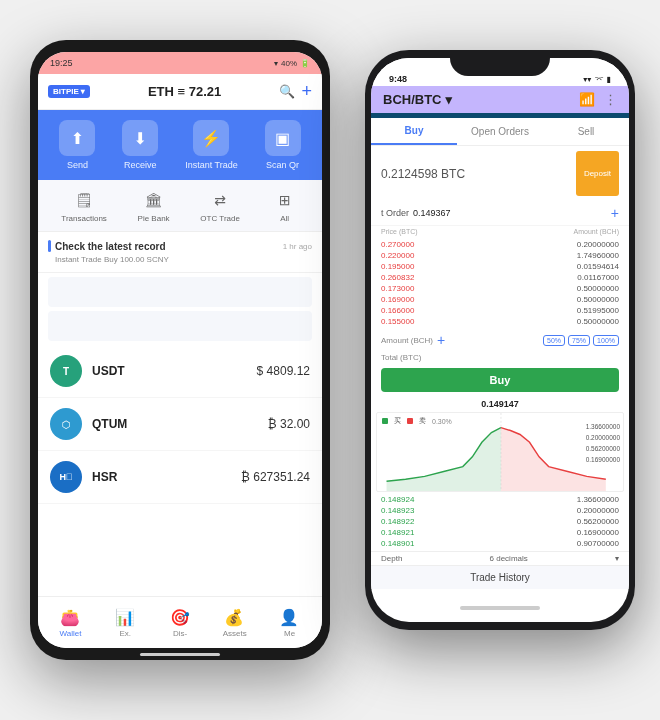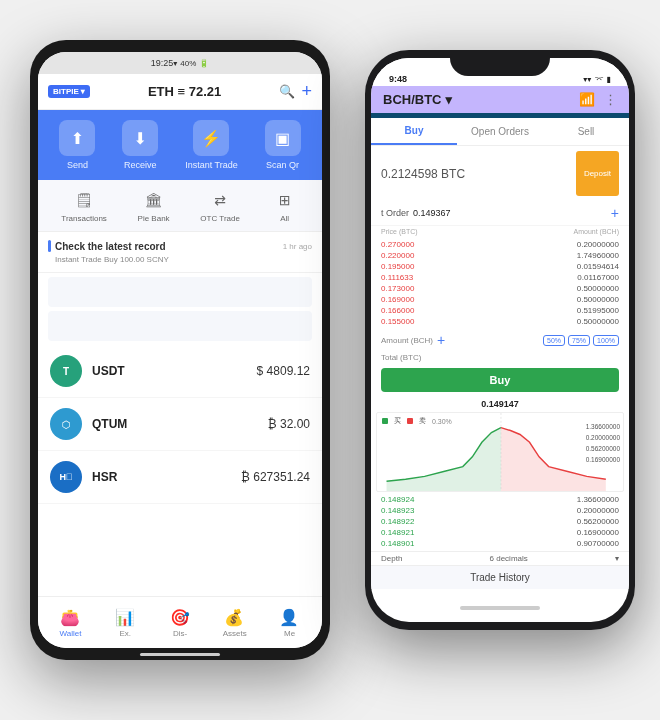--- a/index.html
+++ b/index.html
@@ -36,25 +36,25 @@
       z-index: 2;
     }
     .android-phone-inner {
       position: absolute;
       top: 12px; left: 8px; right: 8px; bottom: 12px;
       background: #fff;
       border-radius: 28px;
       overflow: hidden;
     }
     .android-status-bar {
-      background: #e5e5e5;
+      background: #fca5a5;
       height: 22px;
       display: flex;
       align-items: center;
-      justify-content: center;
+      justify-content: space-between;
       padding: 0 12px;
       font-size: 9px;
       color: #333;
     }
     .android-status-icons {
       display: flex;
       align-items: center;
       gap: 3px;
       font-size: 8px;
     }
@@ -695,21 +695,21 @@
         </div>
         <div class="ob-row">
           <span class="ob-price-red">0.220000</span>
           <span class="ob-amount">1.74960000</span>
         </div>
         <div class="ob-row">
           <span class="ob-price-red">0.195000</span>
           <span class="ob-amount">0.01594614</span>
         </div>
         <div class="ob-row">
-          <span class="ob-price-red">0.111633</span>
+          <span class="ob-price-red">0.260832</span>
           <span class="ob-amount">0.01167000</span>
         </div>
         <div class="ob-row">
           <span class="ob-price-red">0.173000</span>
           <span class="ob-amount">0.50000000</span>
         </div>
         <div class="ob-row">
           <span class="ob-price-red">0.169000</span>
           <span class="ob-amount">0.50000000</span>
         </div>

